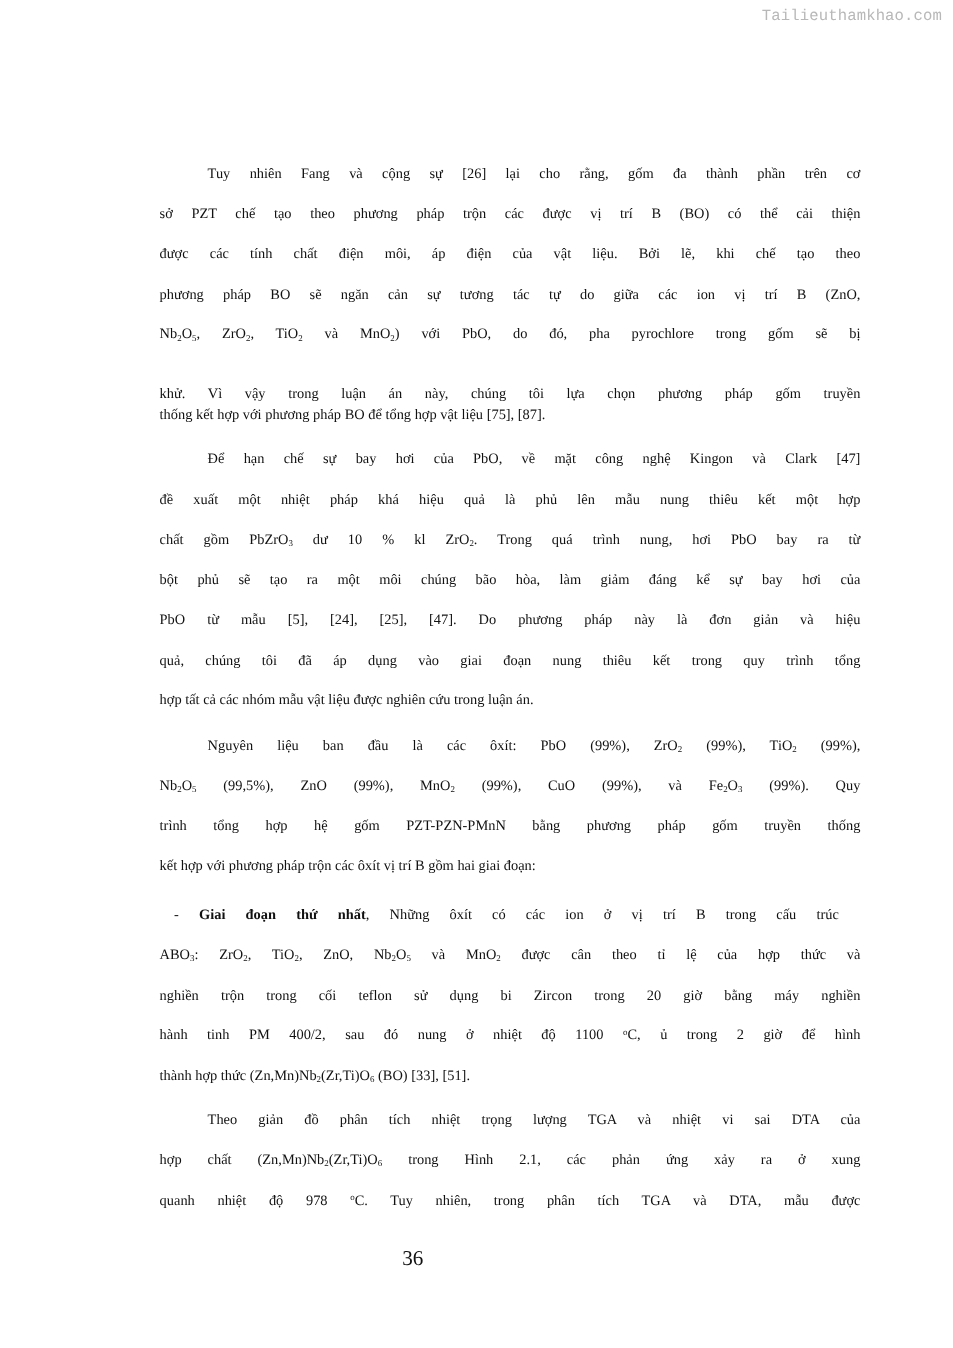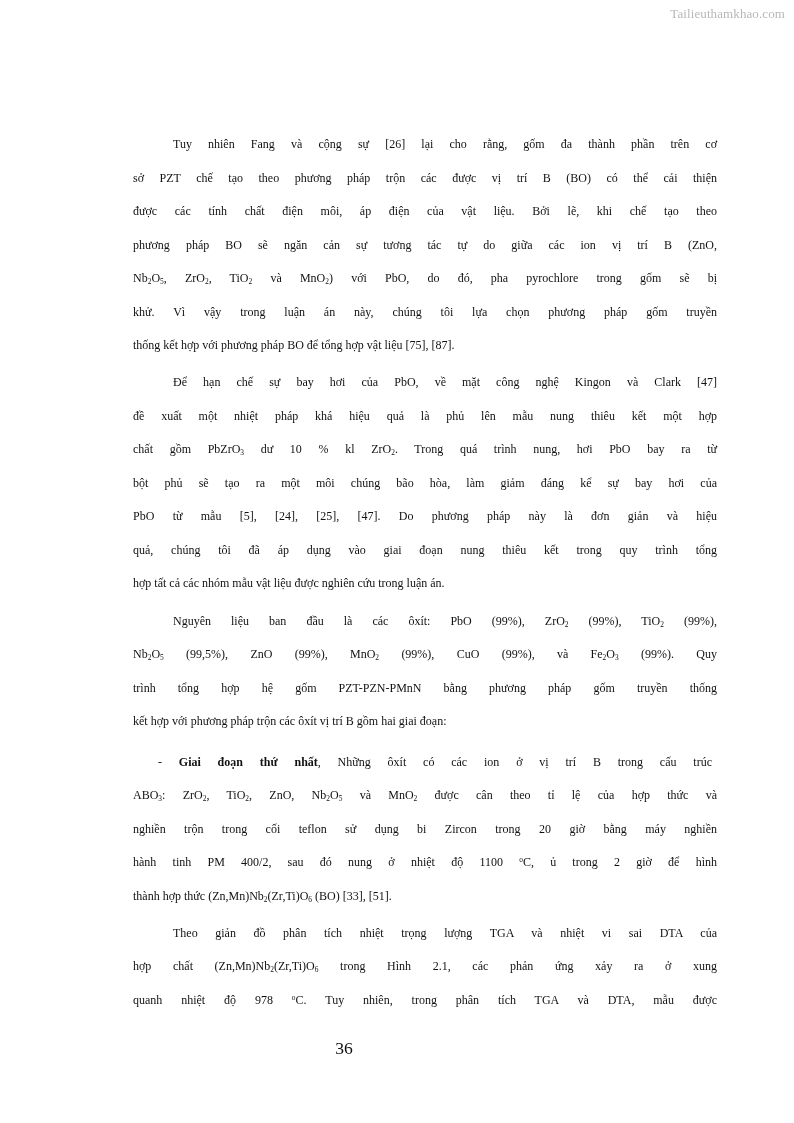--- a/index.html
+++ b/index.html
@@ -2,32 +2,32 @@
 <html><head>
 <meta charset="utf-8">
 <style>
   html, body { margin: 0; padding: 0; }
   body {
     width: 794px; height: 1123px; background: #ffffff; position: relative; overflow: hidden;
     font-family: "Liberation Serif", "DejaVu Serif", serif; color: #111111;
   }
   .watermark {
     position: absolute; top: 6px; right: 9px;
-    font-family: Liberation Serif, serif;
+    font-family: Liberation Mono, monospace;
     font-size: 13px; color: #b8b8b8; letter-spacing: 0.1px;
   }
   .page-body { position: absolute; left: 133px; top: 0; width: 584px; }
   .line {
     position: absolute; left: 0; width: 584px; height: 24px;
     font-size: 12px; line-height: 24px; white-space: nowrap;
     text-align: justify; text-align-last: justify;
   }
   .line.last { text-align-last: left; }
   .line.indent { left: 40px; width: 544px; }
-  .line.indent30 { left: 25px; width: 554px; }
+  .line.indent30 { left: 12px; width: 554px; }
   sub { font-size: 0.62em; vertical-align: -0.25em; line-height: 0; }
   sup { font-size: 0.62em; vertical-align: 0.5em; line-height: 0; }
   b { font-weight: bold; }
   .page-number {
     position: absolute; left: 0; width: 688px; top: 1036px; text-align: center;
     font-size: 17.6px; line-height: 24px;
   }
 </style>
 </head>
 <body>
@@ -35,21 +35,21 @@
 <div class="watermark">Tailieuthamkhao.com</div>
 
 <div class="page-body">
 
   <div>
     <div class="line indent" style="top:132px">Tuy nhiên Fang và cộng sự [26] lại cho rằng, gốm đa thành phần trên cơ</div>
     <div class="line" style="top:166px">sở PZT chế tạo theo phương pháp trộn các được vị trí B (BO) có thể cải thiện</div>
     <div class="line" style="top:199px">được các tính chất điện môi, áp điện của vật liệu. Bởi lẽ, khi chế tạo theo</div>
     <div class="line" style="top:233px">phương pháp BO sẽ ngăn cản sự tương tác tự do giữa các ion vị trí B (ZnO,</div>
     <div class="line" style="top:266px">Nb<sub>2</sub>O<sub>5</sub>, ZrO<sub>2</sub>, TiO<sub>2</sub> và MnO<sub>2</sub>) với PbO, do đó, pha pyrochlore trong gốm sẽ bị</div>
-    <div class="line" style="top:300px">khử. Vì vậy trong luận án này, chúng tôi lựa chọn phương pháp gốm truyền</div>
+    <div class="line" style="top:316px">khử. Vì vậy trong luận án này, chúng tôi lựa chọn phương pháp gốm truyền</div>
     <div class="line last" style="top:333px">thống kết hợp với phương pháp BO để tổng hợp vật liệu [75], [87].</div>
   </div>
 
   <div>
     <div class="line indent" style="top:370px">Để hạn chế sự bay hơi của PbO, về mặt công nghệ Kingon và Clark [47]</div>
     <div class="line" style="top:404px">đề xuất một nhiệt pháp khá hiệu quả là phủ lên mẫu nung thiêu kết một hợp</div>
     <div class="line" style="top:437px">chất gồm PbZrO<sub>3</sub> dư 10 % kl ZrO<sub>2</sub>. Trong quá trình nung, hơi PbO bay ra từ</div>
     <div class="line" style="top:471px">bột phủ sẽ tạo ra một môi chúng bão hòa, làm giảm đáng kể sự bay hơi của</div>
     <div class="line" style="top:504px">PbO từ mẫu [5], [24], [25], [47]. Do phương pháp này là đơn giản và hiệu</div>
     <div class="line" style="top:538px">quả, chúng tôi đã áp dụng vào giai đoạn nung thiêu kết trong quy trình tổng</div>

